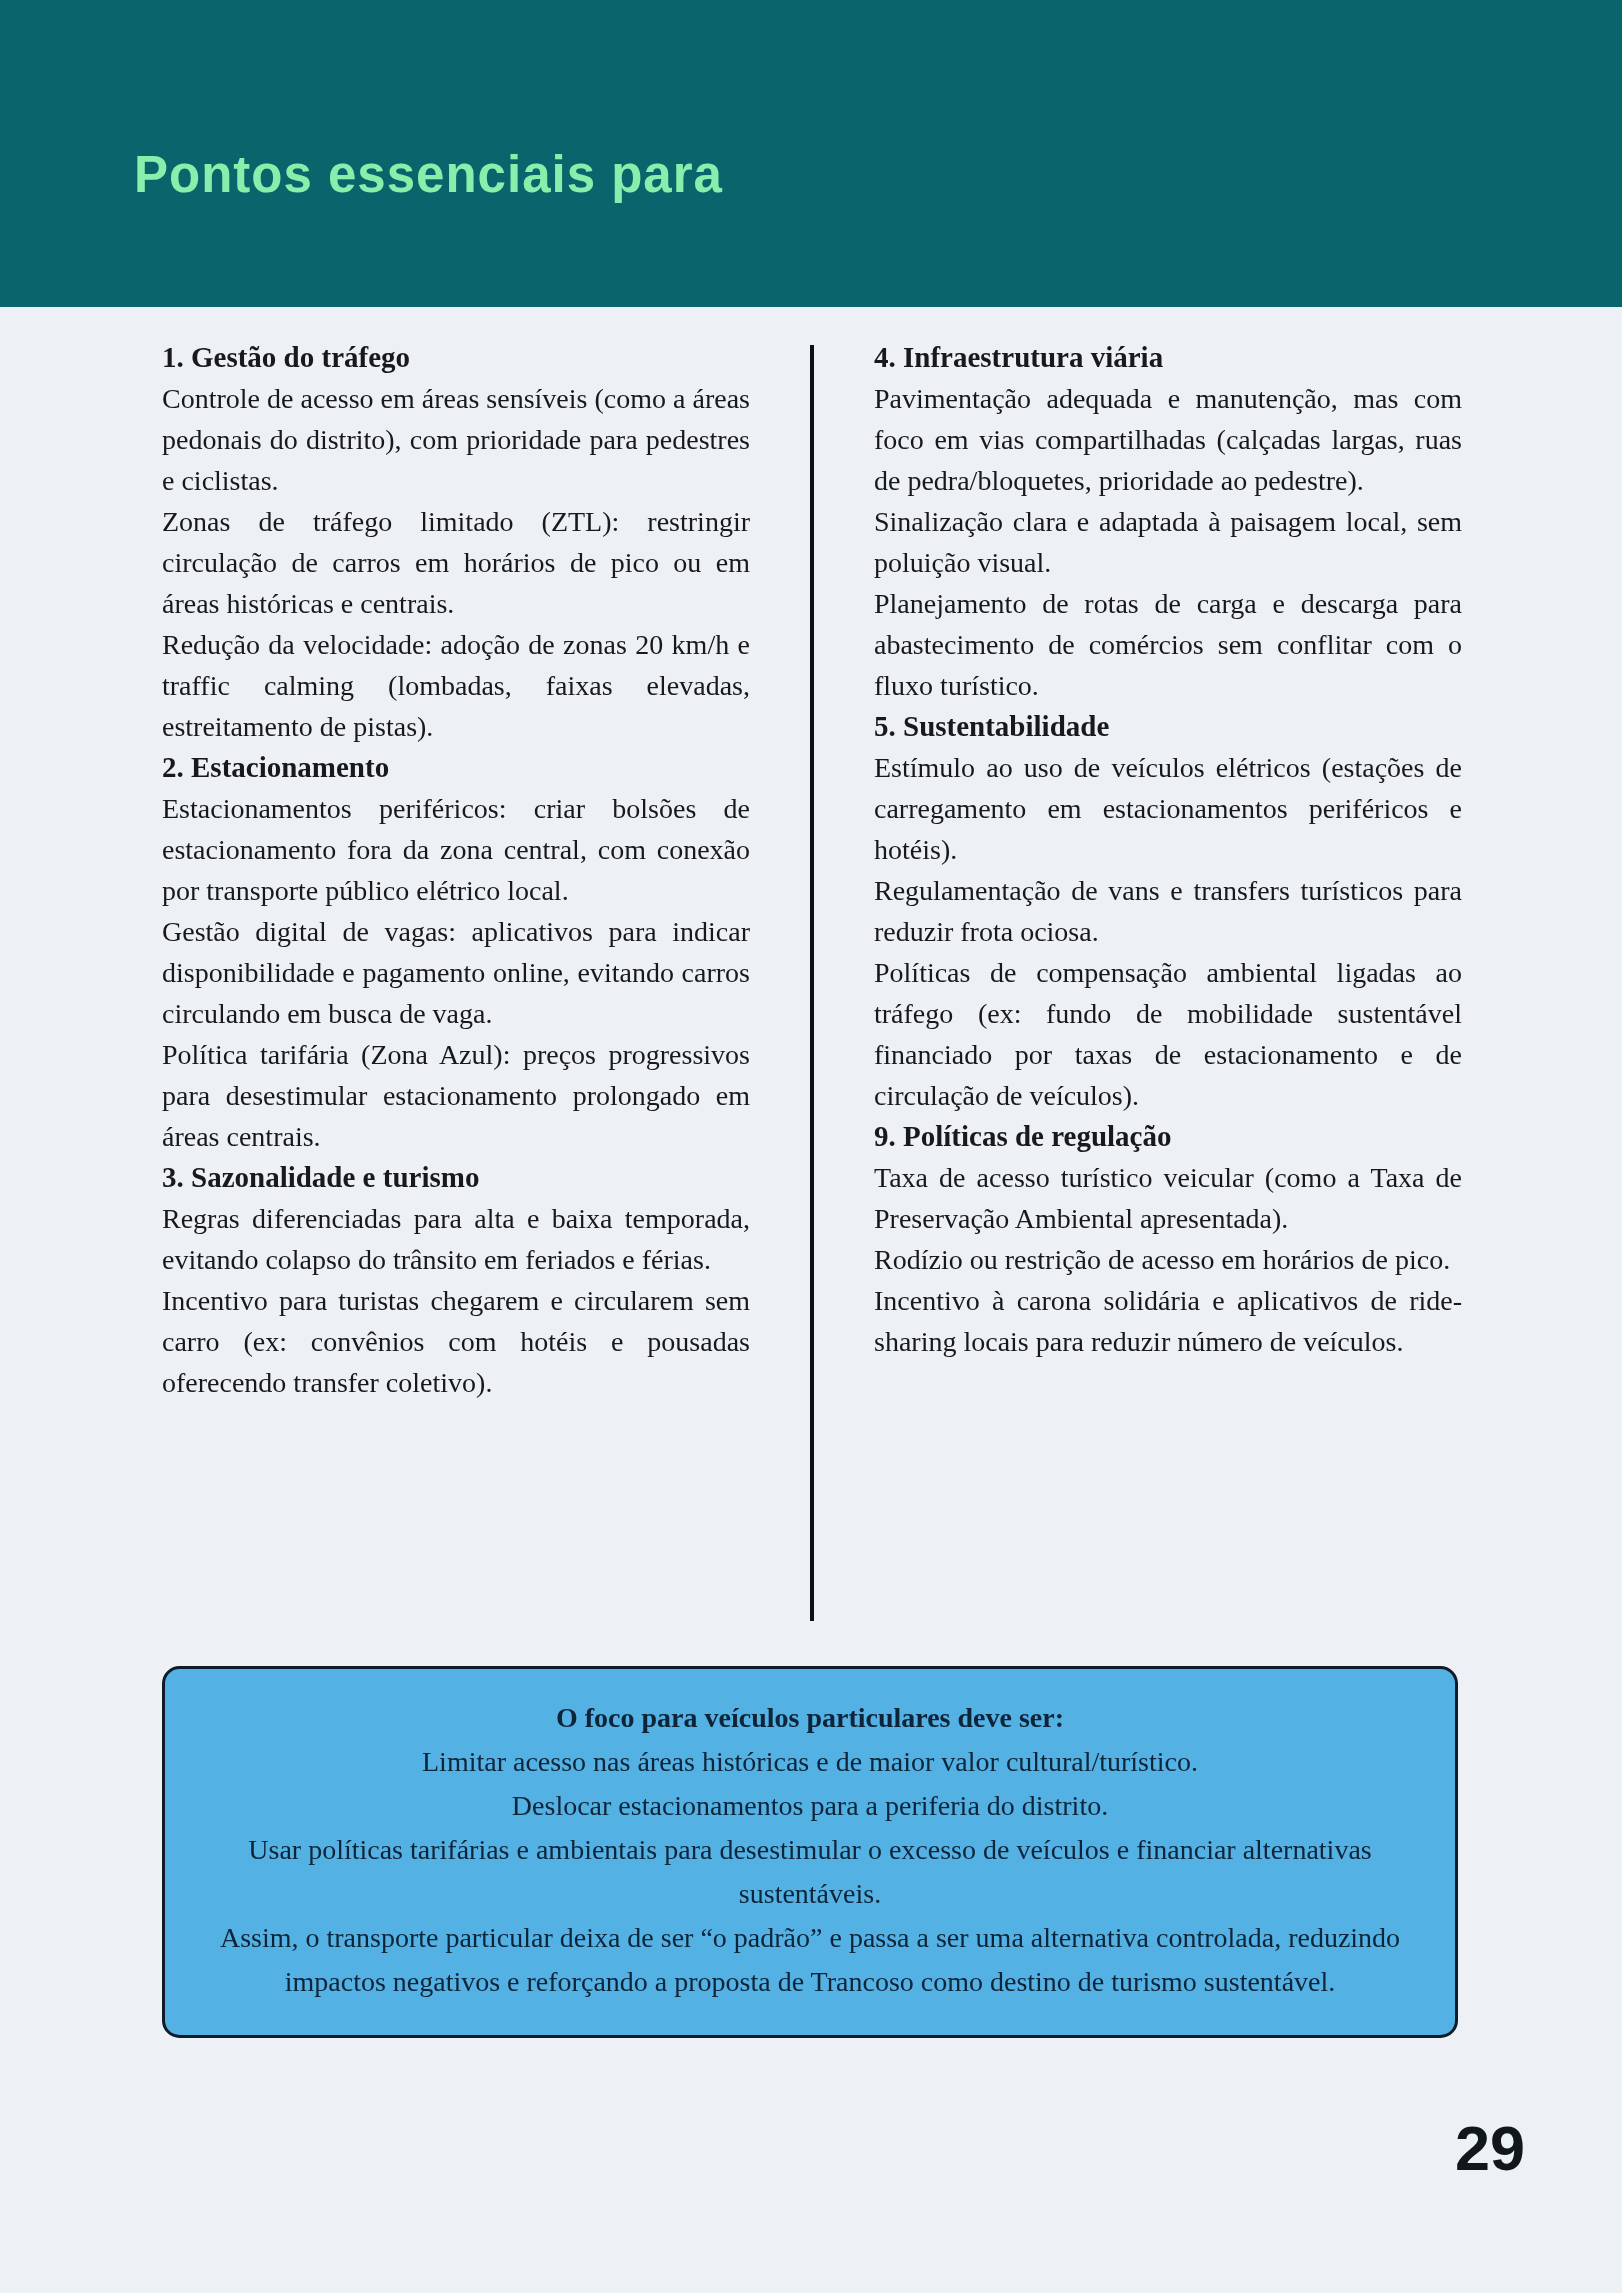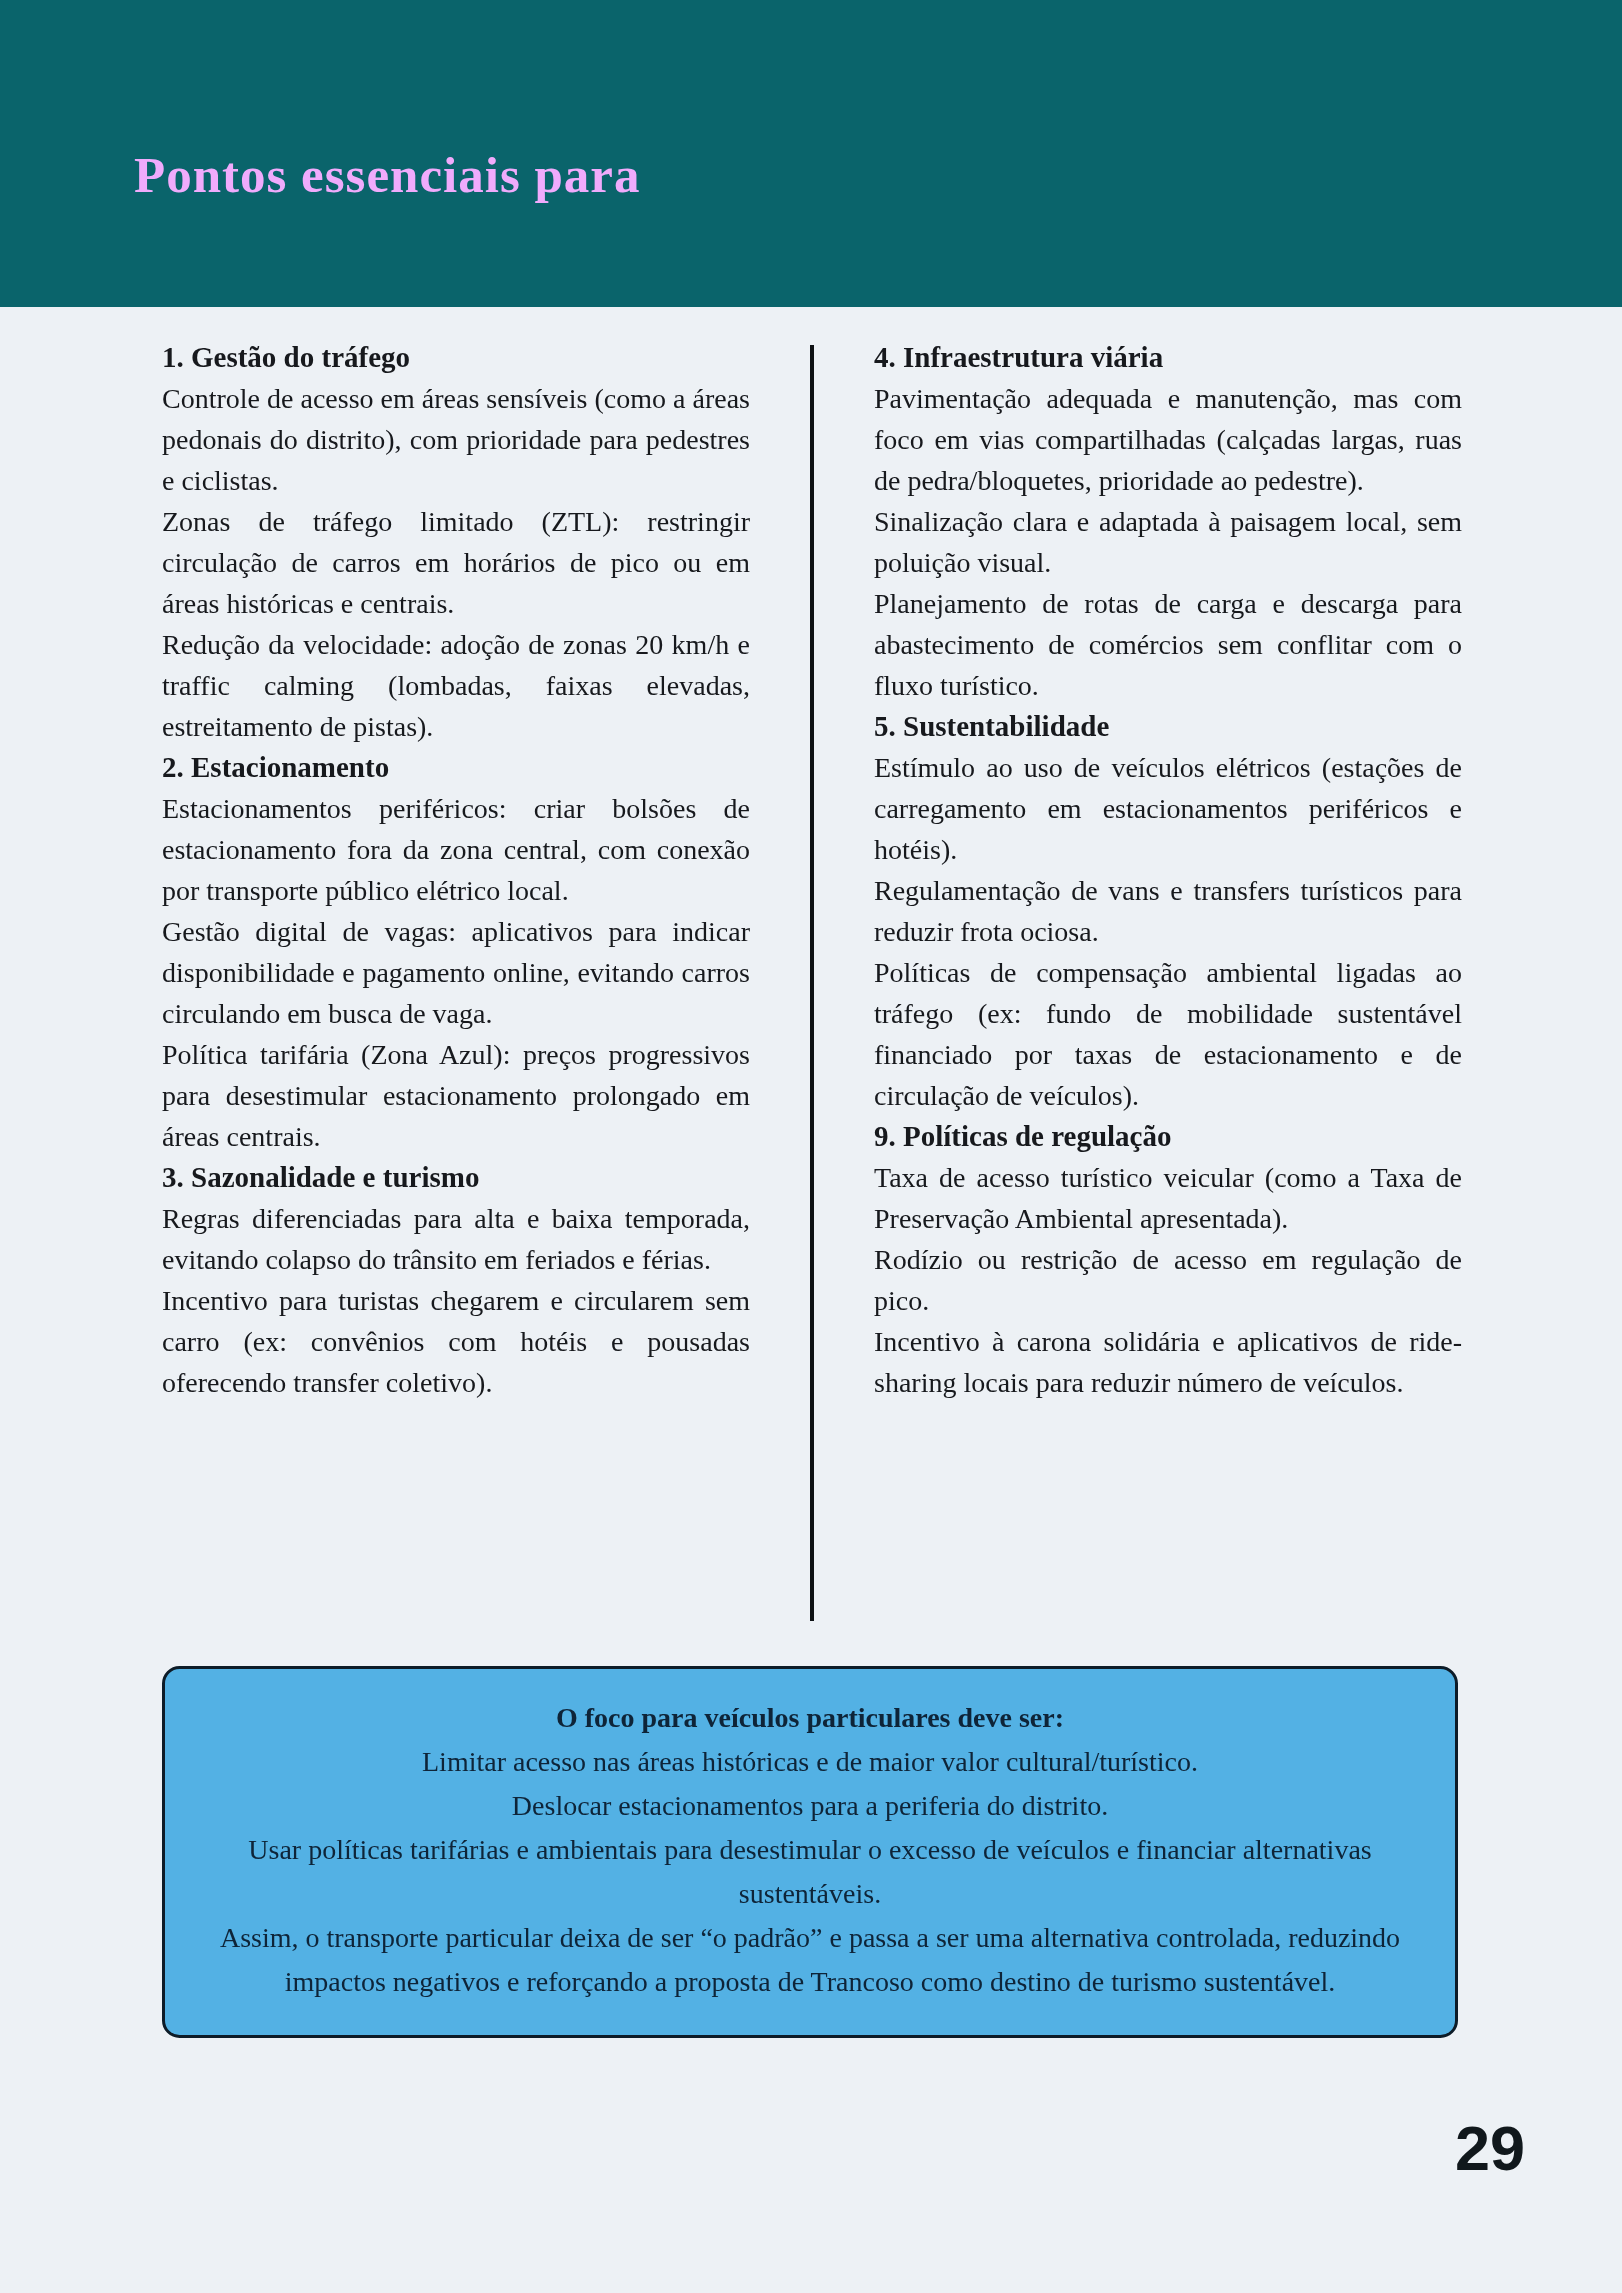--- a/index.html
+++ b/index.html
@@ -14,22 +14,22 @@
 
   .header-band {
     position: absolute;
     left: 0; top: 0;
     width: 100%; height: 307px;
     background: #0a646b;
   }
   .page-title {
     position: absolute;
     left: 134px; top: 145px;
-    color: #f0abfc;
-    font-family: Liberation Serif, serif;
+    color: #86efac;
+    font-family: Liberation Sans, sans-serif;
     font-weight: 700;
     font-size: 51px;
     line-height: 60px;
     letter-spacing: 1px;
   }
 
   .body-col {
     position: absolute;
     top: 337px;
     width: 588px;
@@ -116,21 +116,21 @@
   <p>Sinalização clara e adaptada à paisagem local, sem poluição visual.</p>
   <p>Planejamento de rotas de carga e descarga para abastecimento de comércios sem conflitar com o fluxo turístico.</p>
 
   <p class="section-heading">5. Sustentabilidade</p>
   <p>Estímulo ao uso de veículos elétricos (estações de carregamento em estacionamentos periféricos e hotéis).</p>
   <p>Regulamentação de vans e transfers turísticos para reduzir frota ociosa.</p>
   <p>Políticas de compensação ambiental ligadas ao tráfego (ex: fundo de mobilidade sustentável financiado por taxas de estacionamento e de circulação de veículos).</p>
 
   <p class="section-heading">9. Políticas de regulação</p>
   <p>Taxa de acesso turístico veicular (como a Taxa de Preservação Ambiental apresentada).</p>
-  <p>Rodízio ou restrição de acesso em regulação de pico.</p>
+  <p>Rodízio ou restrição de acesso em horários de pico.</p>
   <p>Incentivo à carona solidária e aplicativos de ride-sharing locais para reduzir número de veículos.</p>
 </div>
 
 <div class="focus-box">
   <p class="focus-heading">O foco para veículos particulares deve ser:</p>
   <p>Limitar acesso nas áreas históricas e de maior valor cultural/turístico.</p>
   <p>Deslocar estacionamentos para a periferia do distrito.</p>
   <p>Usar políticas tarifárias e ambientais para desestimular o excesso de veículos e financiar alternativas sustentáveis.</p>
   <p>Assim, o transporte particular deixa de ser “o padrão” e passa a ser uma alternativa controlada, reduzindo impactos negativos e reforçando a proposta de Trancoso como destino de turismo sustentável.</p>
 </div>

